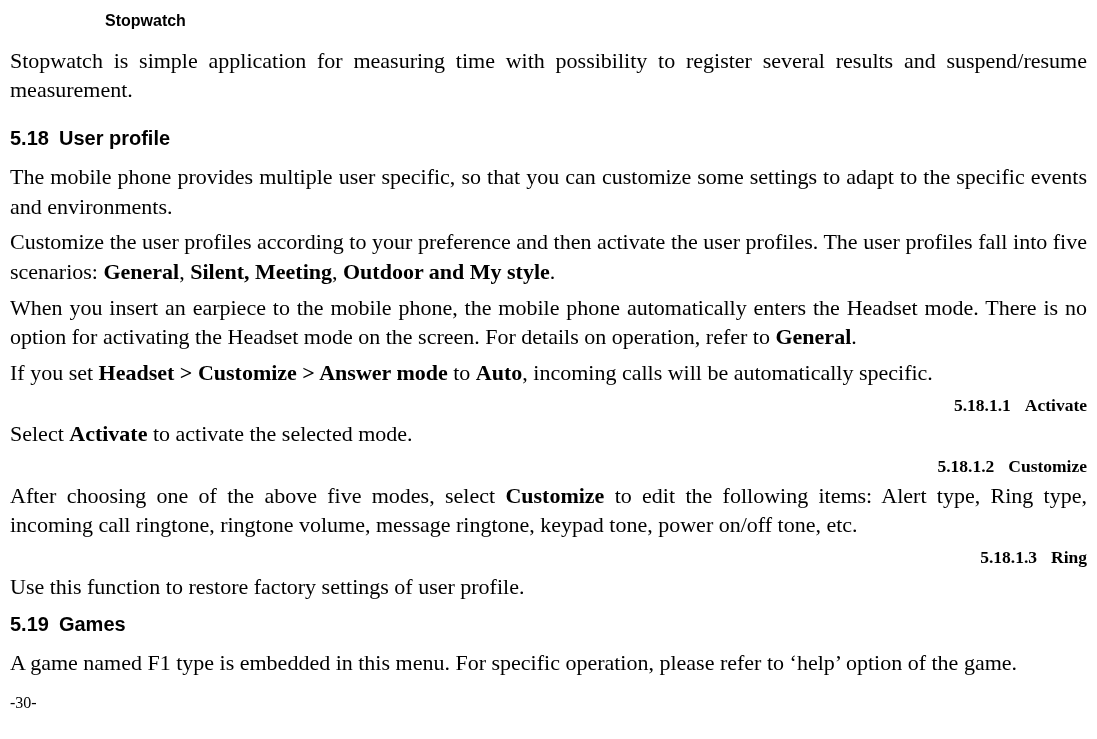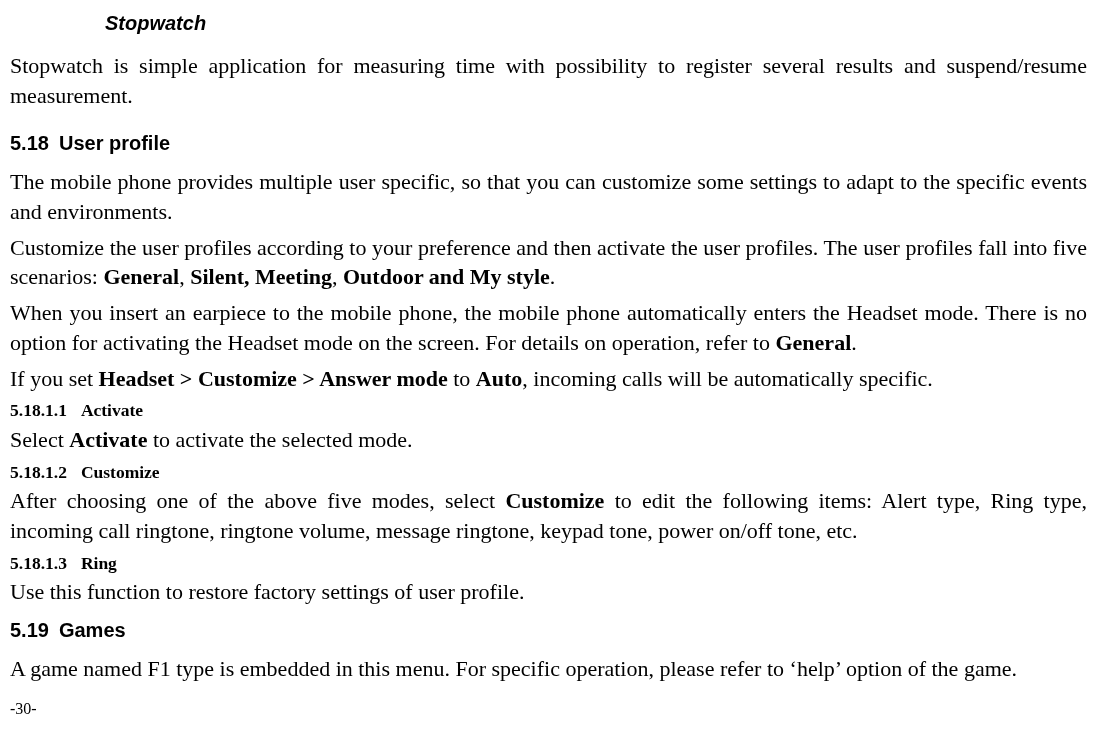--- a/index.html
+++ b/index.html
@@ -13,24 +13,23 @@
       color: #000;
       background: #fff;
       padding: 10px 10px 20px 10px;
       width: 1097px;
       height: 739px;
       line-height: 1.35;
     }
     .title-stopwatch {
       font-family: Arial, Helvetica, sans-serif;
       font-weight: bold;
-      font-size: 20px;
+      font-size: 16px;
       margin-left: 95px;
       margin-bottom: 14px;
-      font-style: italic;
     }
     .para {
       text-align: justify;
       text-justify: inter-word;
       margin-bottom: 6px;
     }
     .para-first {
       text-align: justify;
       text-justify: inter-word;
       margin-bottom: 20px;
@@ -44,20 +43,21 @@
     }
     .section-number {
       margin-right: 10px;
     }
     .sub-heading {
       font-family: "Times New Roman", Times, serif;
       font-weight: bold;
       font-size: 17.5px;
       margin-top: 2px;
       margin-bottom: 2px;
+      text-align: right;
     }
     .sub-number {
       margin-right: 14px;
     }
     .bold {
       font-weight: bold;
     }
     .page-number {
       text-align: left;
       font-size: 16px;

